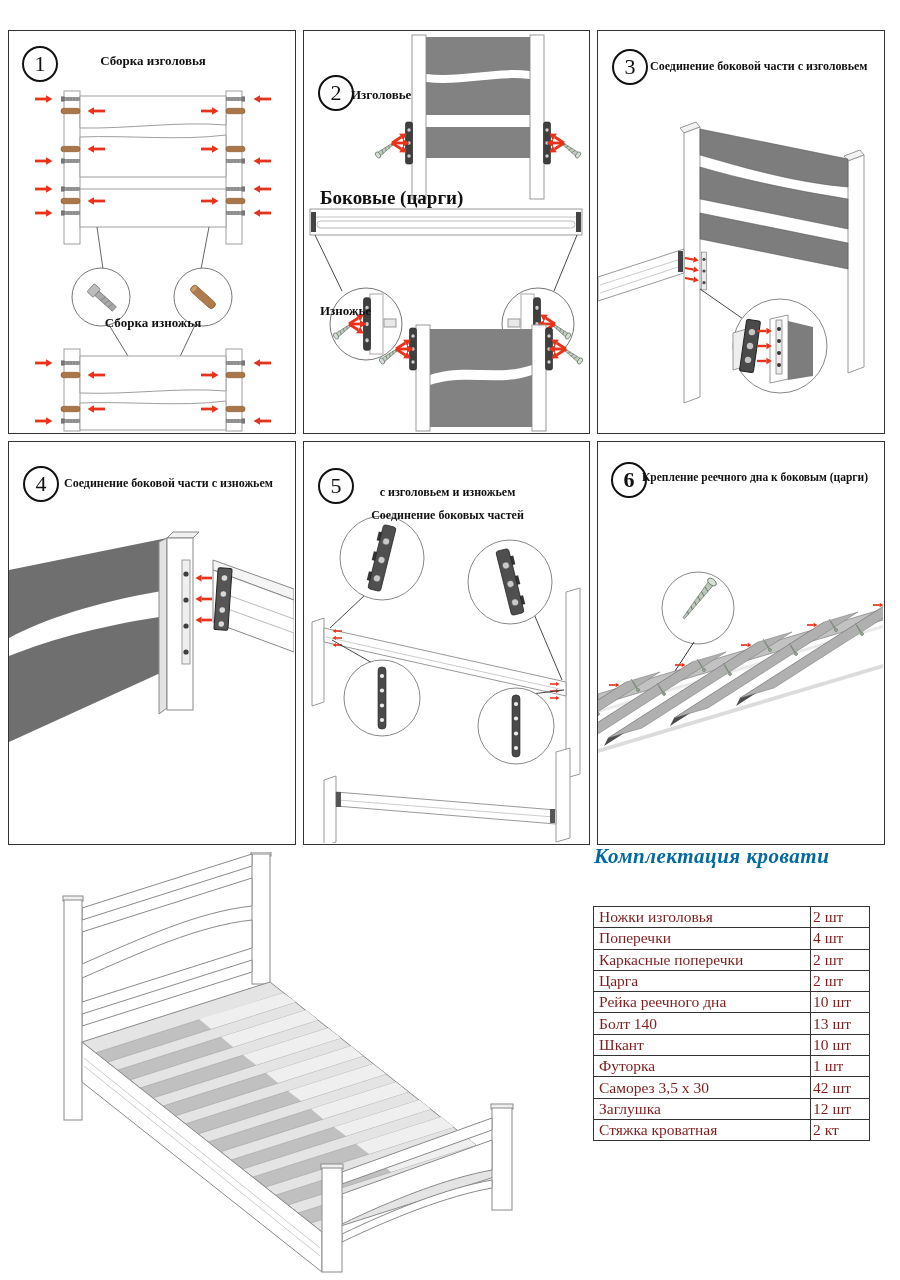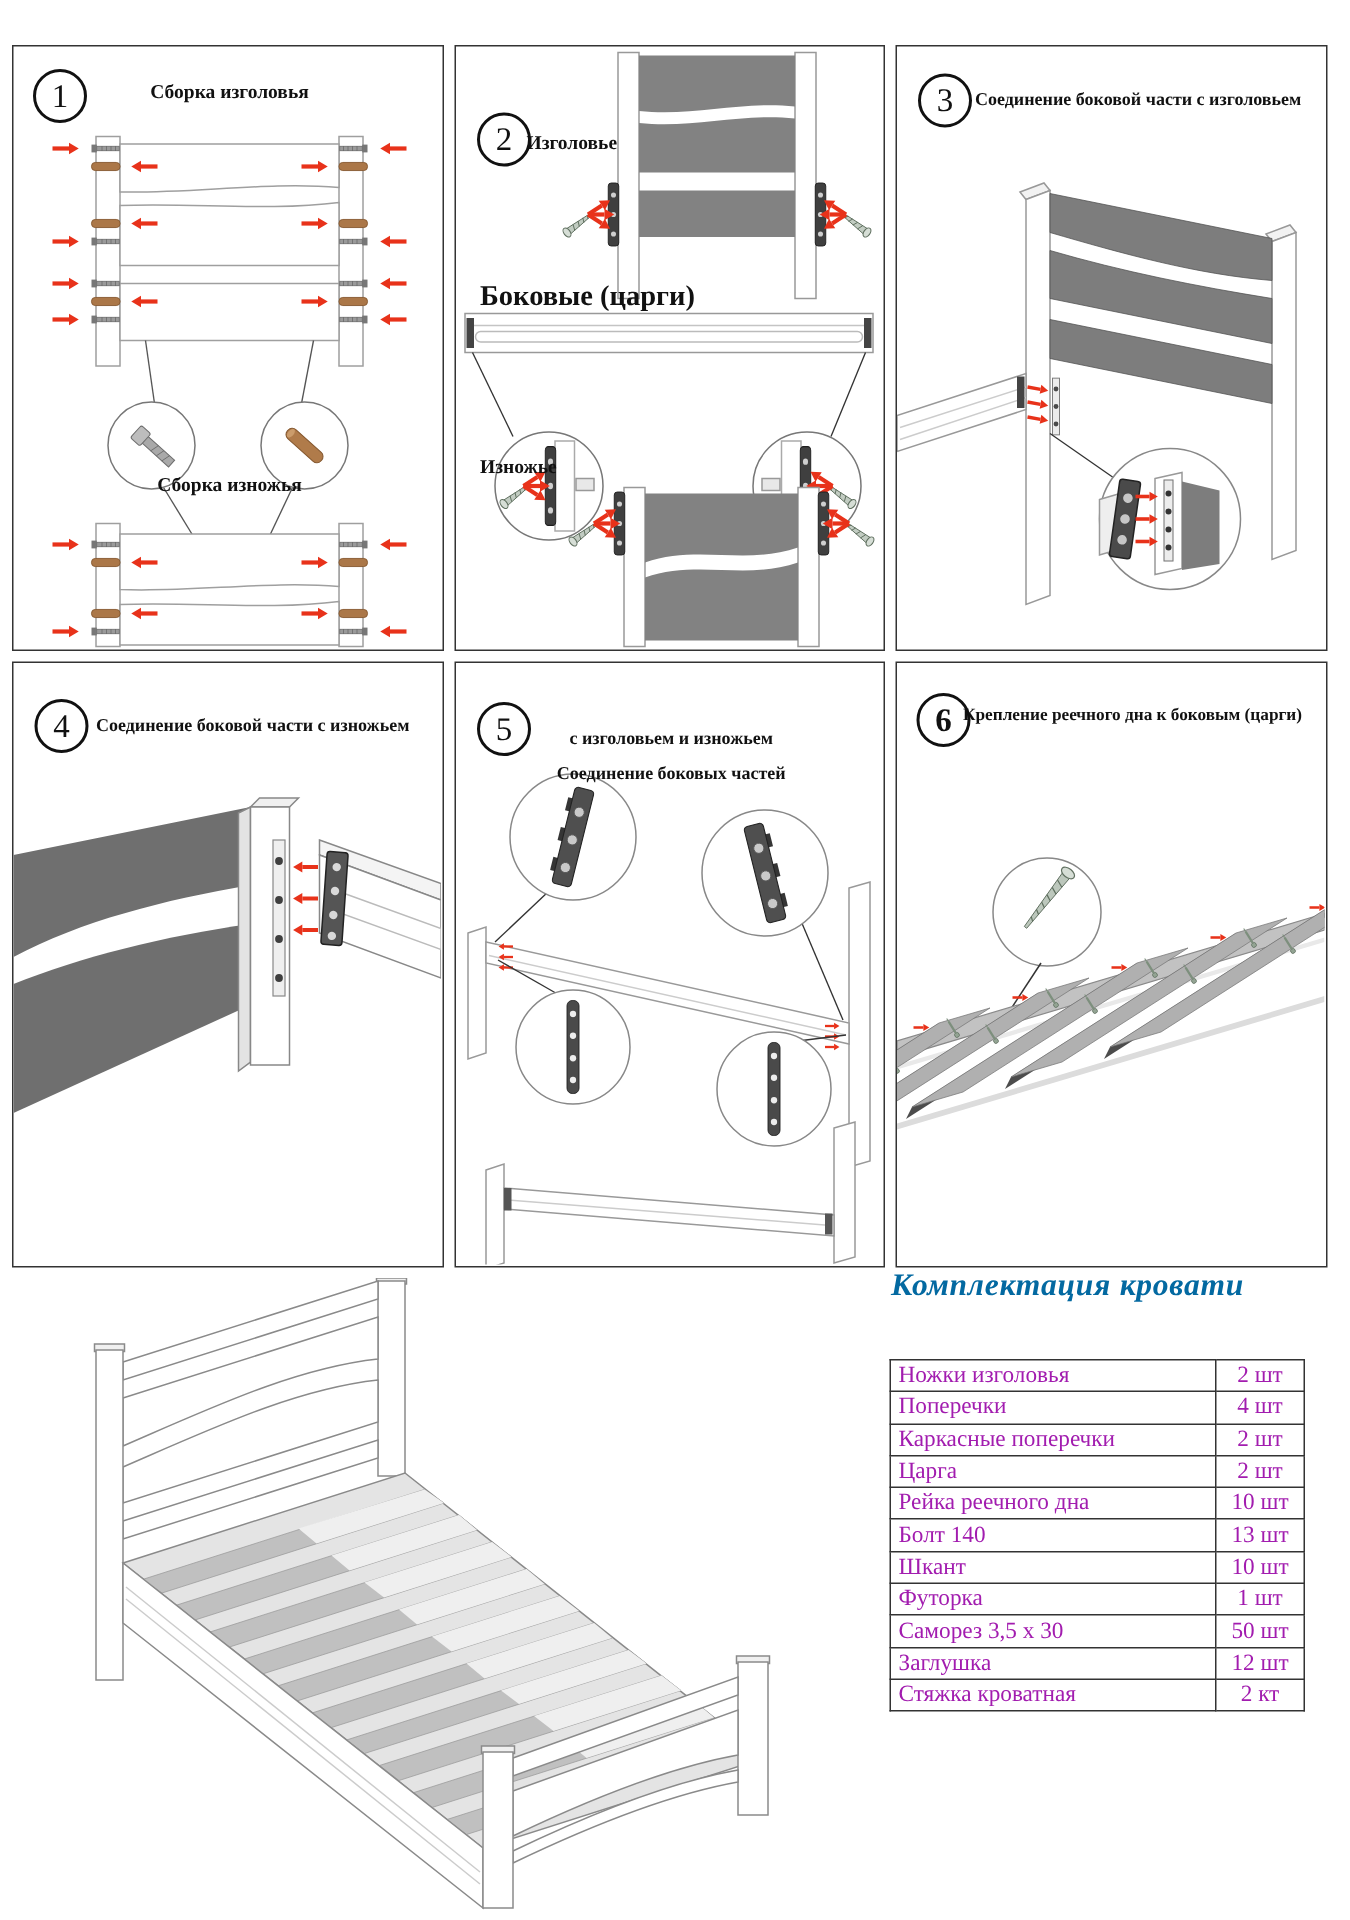--- a/index.html
+++ b/index.html
@@ -10,23 +10,23 @@
              display:flex;align-items:center;justify-content:center;
              font:22px "Liberation Serif",serif;color:#111;background:#fff;z-index:3;}
   .numcircle.bold{font-weight:bold;}
   .ptitle{position:absolute;font-weight:bold;color:#111;z-index:3;white-space:nowrap;}
   .plabel{position:absolute;font-weight:bold;color:#111;z-index:3;white-space:nowrap;}
   svg{position:absolute;left:0;top:0;}
   .illus{z-index:1;}
   
   #parts{position:absolute;left:593px;top:844px;width:277px;}
   #parts-title{font:bold italic 21px "Liberation Serif",serif;color:#0369a1;margin:0 0 3px 1px;letter-spacing:0.5px;}
-  #parts table{border-collapse:collapse;width:100%;font:15.5px "Liberation Serif",serif;color:#a21caf;margin-top:37px;}
+  #parts table{border-collapse:collapse;width:100%;font:15.5px "Liberation Serif",serif;color:#7f1d1d;margin-top:37px;}
   #parts td{border:1.2px solid #333;padding:0px 5px;height:20.3px;line-height:20px;}
-  #parts td.qty{width:54px;text-align:center;padding:0 2px;}
+  #parts td.qty{width:54px;text-align:left;padding:0 2px;}
 </style>
 </head>
 <body>
 
 <svg width="0" height="0" style="position:absolute" aria-hidden="true">
   <defs>
     <g id="arrR">
       <rect x="0" y="-1.4" width="11" height="2.8" fill="#e8321a"></rect>
       <polygon points="11,-3.8 17.5,0 11,3.8" fill="#e8321a"></polygon>
     </g>
@@ -541,21 +541,21 @@
         <tr>
             <td>Шкант</td>
             <td class="qty">10 шт</td>
           </tr>
         <tr>
             <td>Футорка</td>
             <td class="qty">1 шт</td>
           </tr>
         <tr>
             <td>Саморез 3,5 x 30</td>
-            <td class="qty">50 шт</td>
+            <td class="qty">42 шт</td>
           </tr>
         <tr>
             <td>Заглушка</td>
             <td class="qty">12 шт</td>
           </tr>
         <tr>
             <td>Стяжка кроватная</td>
             <td class="qty">2 кт</td>
           </tr>
       </tbody>

